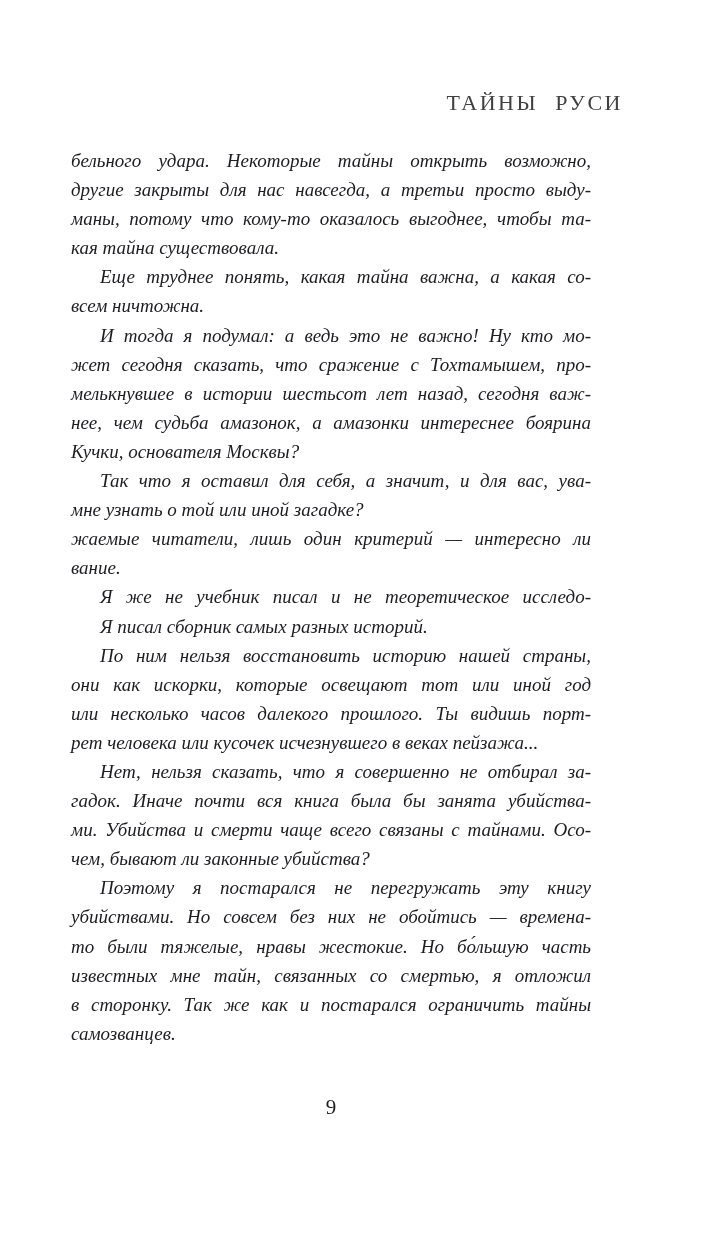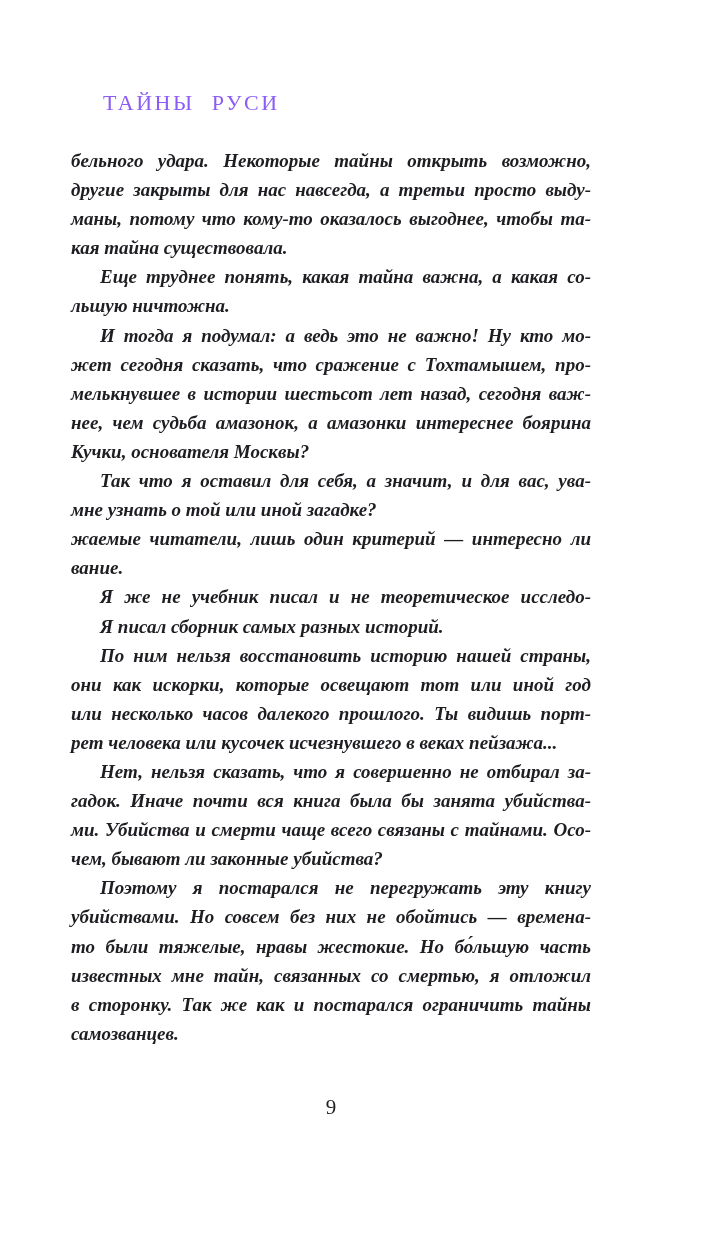--- a/index.html
+++ b/index.html
@@ -14,42 +14,41 @@
     background: #ffffff;
     overflow: hidden;
     font-family: "Liberation Serif", serif;
     color: #1d1d22;
   }
   .running-header {
     position: absolute;
     top: 90px;
     left: 103px;
     width: 520px;
-    text-align: left;
+    text-align: right;
     font-size: 22px;
     font-weight: 400;
     letter-spacing: 2.5px;
     word-spacing: 9px;
-    color: #8b5cf6;
+    color: #404040;
   }
   .body-text {
     position: absolute;
     top: 146px;
     left: 71px;
     width: 520px;
     font-size: 19px;
     font-style: italic;
     line-height: 29.1px;
     color: #1d1d22;
   }
   .line {
     text-align: justify;
     text-align-last: justify;
     white-space: normal;
-    font-weight: bold;
   }
   .line.last {
     text-align: center;
     text-align-last: left;
   }
   .line.indent {
     text-indent: 29px;
   }
   .page-number {
     position: absolute;
@@ -66,21 +65,21 @@
 
 <div class="page">
   <div class="running-header">ТАЙНЫ РУСИ</div>
 
   <div class="body-text">
       <div class="line">бельного удара. Некоторые тайны открыть возможно,</div>
       <div class="line">другие закрыты для нас навсегда, а третьи просто выду-</div>
       <div class="line">маны, потому что кому-то оказалось выгоднее, чтобы та-</div>
       <div class="line last">кая тайна существовала.</div>
       <div class="line indent">Еще труднее понять, какая тайна важна, а какая со-</div>
-      <div class="line last">льшую ничтожна.</div>
+      <div class="line last">всем ничтожна.</div>
       <div class="line indent">И тогда я подумал: а ведь это не важно! Ну кто мо-</div>
       <div class="line">жет сегодня сказать, что сражение с Тохтамышем, про-</div>
       <div class="line">мелькнувшее в истории шестьсот лет назад, сегодня важ-</div>
       <div class="line">нее, чем судьба амазонок, а амазонки интереснее боярина</div>
       <div class="line last">Кучки, основателя Москвы?</div>
       <div class="line indent">Так что я оставил для себя, а значит, и для вас, ува-</div>
       <div class="line last">мне узнать о той или иной загадке?</div>
       <div class="line">жаемые читатели, лишь один критерий — интересно ли</div>
       <div class="line last">вание.</div>
       <div class="line indent">Я же не учебник писал и не теоретическое исследо-</div>

